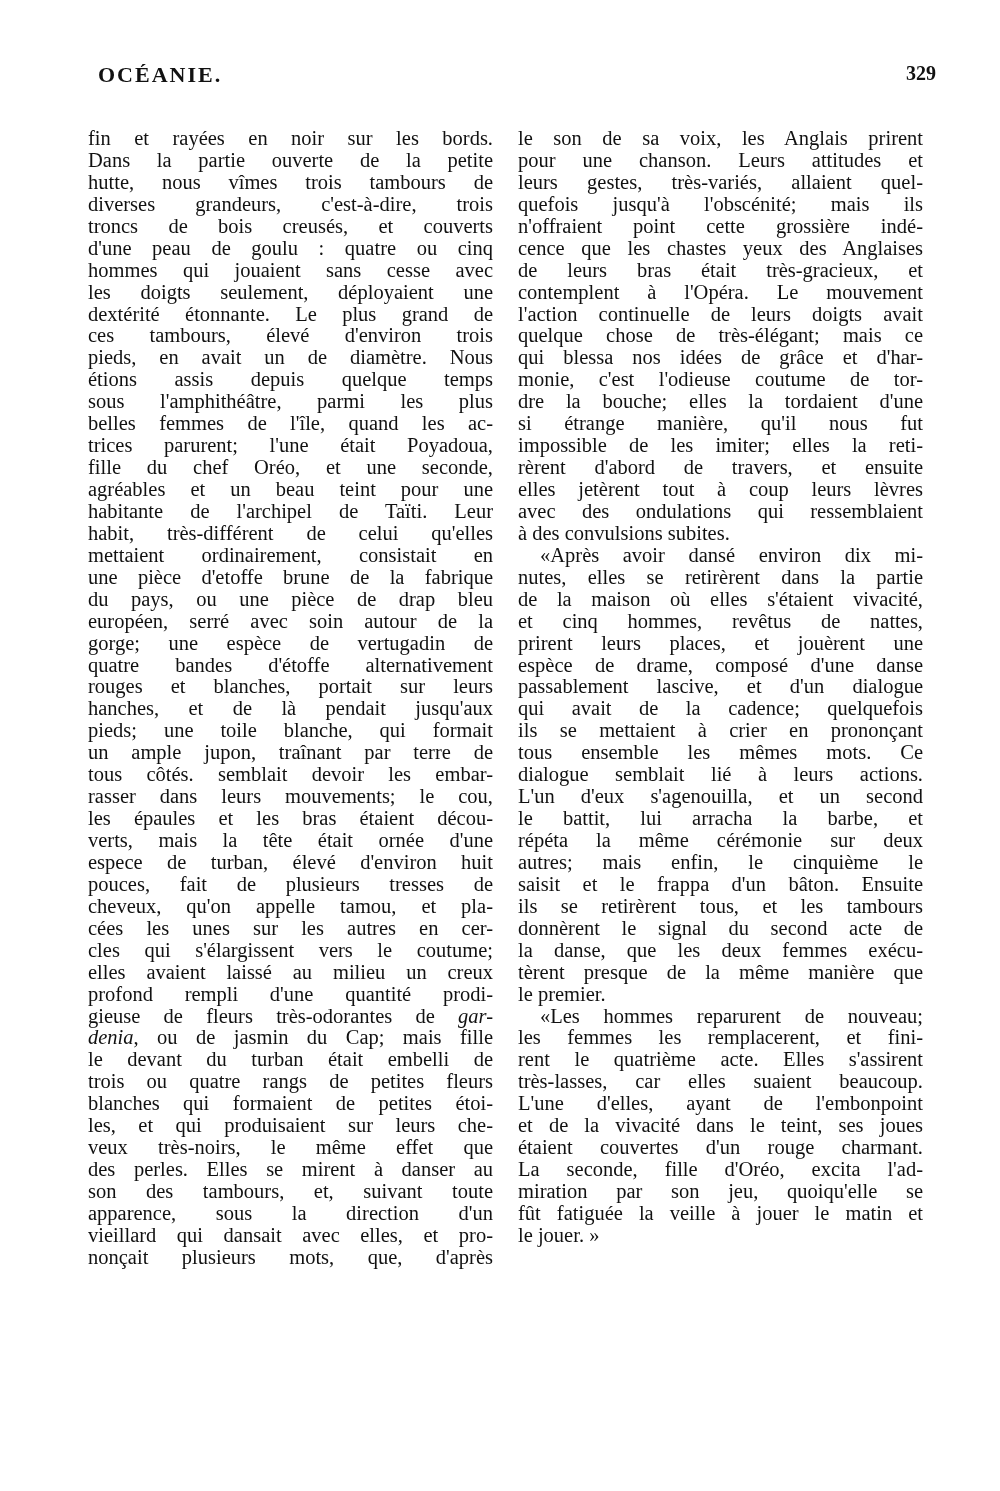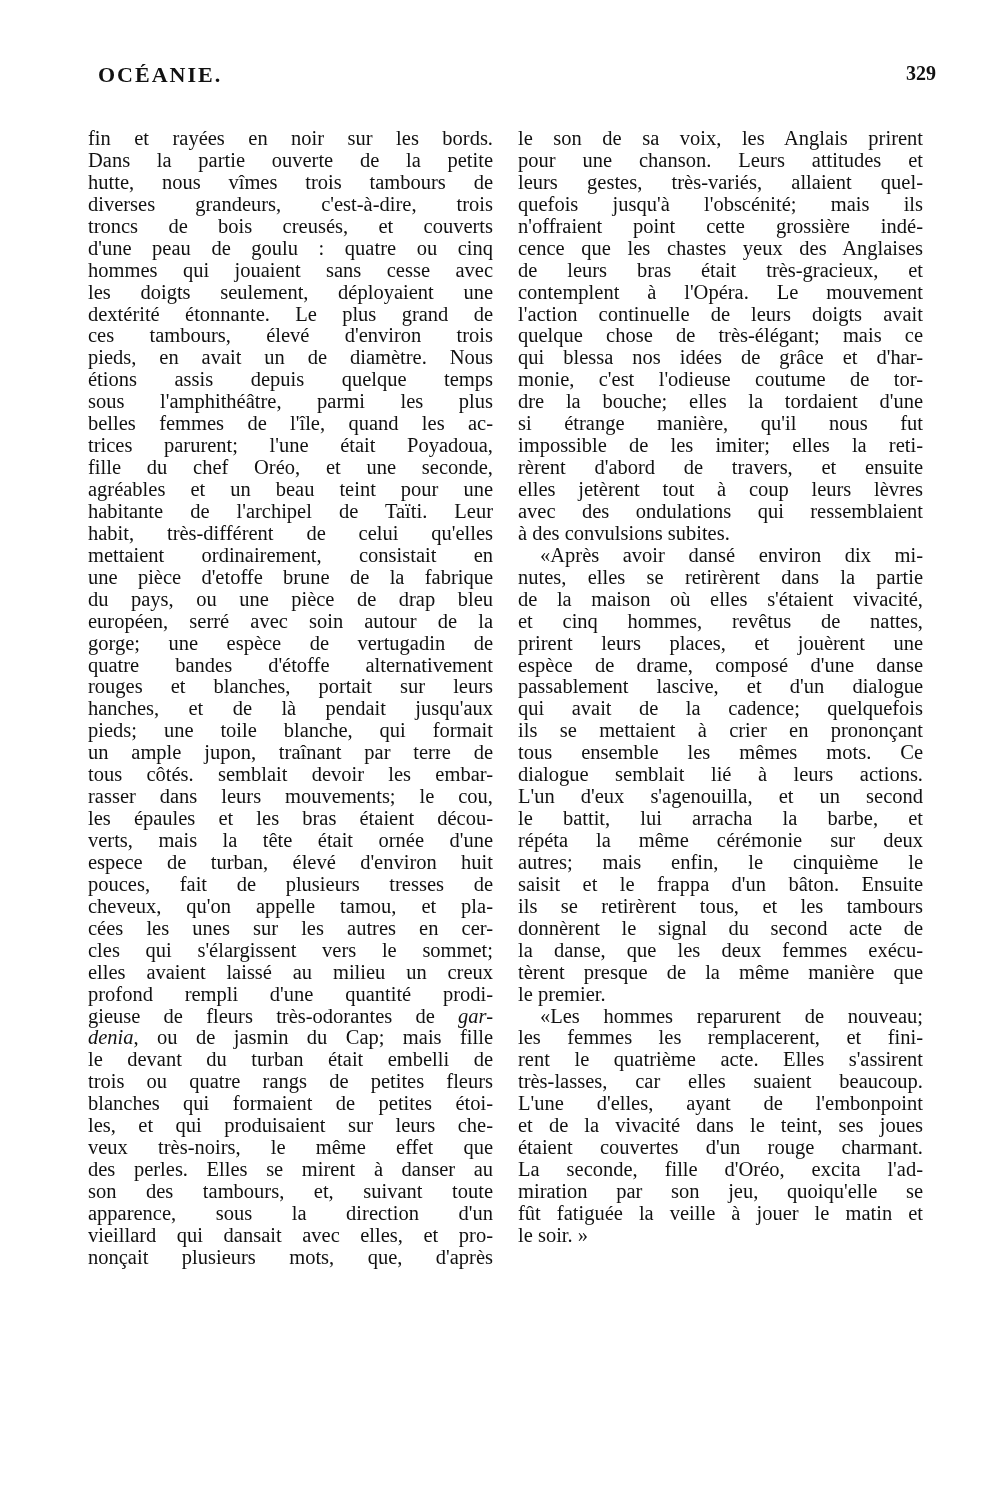--- a/index.html
+++ b/index.html
@@ -116,21 +116,21 @@
       <span class="line"><span>pieds; une toile blanche, qui formait</span></span>
       <span class="line"><span>un ample jupon, traînant par terre de</span></span>
       <span class="line"><span>tous côtés. semblait devoir les embar-</span></span>
       <span class="line"><span>rasser dans leurs mouvements; le cou,</span></span>
       <span class="line"><span>les épaules et les bras étaient décou-</span></span>
       <span class="line"><span>verts, mais la tête était ornée d'une</span></span>
       <span class="line"><span>espece de turban, élevé d'environ huit</span></span>
       <span class="line"><span>pouces, fait de plusieurs tresses de</span></span>
       <span class="line"><span>cheveux, qu'on appelle tamou, et pla-</span></span>
       <span class="line"><span>cées les unes sur les autres en cer-</span></span>
-      <span class="line"><span>cles qui s'élargissent vers le sommet;</span></span>
+      <span class="line"><span>cles qui s'élargissent vers le coutume;</span></span>
       <span class="line"><span>elles avaient laissé au milieu un creux</span></span>
       <span class="line"><span>profond rempli d'une quantité prodi-</span></span>
       <span class="line"><span>gieuse de fleurs très-odorantes de </span><em>gar-</em></span>
       <span class="line"><em>denia</em><span>, ou de jasmin du Cap; mais fille</span></span>
       <span class="line"><span>le devant du turban était embelli de</span></span>
       <span class="line"><span>trois ou quatre rangs de petites fleurs</span></span>
       <span class="line"><span>blanches qui formaient de petites étoi-</span></span>
       <span class="line"><span>les, et qui produisaient sur leurs che-</span></span>
       <span class="line"><span>veux très-noirs, le même effet que</span></span>
       <span class="line"><span>des perles. Elles se mirent à danser au</span></span>
@@ -183,15 +183,15 @@
       <span class="line indent"><span>«Les hommes reparurent de nouveau;</span></span>
       <span class="line"><span>les femmes les remplacerent, et fini-</span></span>
       <span class="line"><span>rent le quatrième acte. Elles s'assirent</span></span>
       <span class="line"><span>très-lasses, car elles suaient beaucoup.</span></span>
       <span class="line"><span>L'une d'elles, ayant de l'embonpoint</span></span>
       <span class="line"><span>et de la vivacité dans le teint, ses joues</span></span>
       <span class="line"><span>étaient couvertes d'un rouge charmant.</span></span>
       <span class="line"><span>La seconde, fille d'Oréo, excita l'ad-</span></span>
       <span class="line"><span>miration par son jeu, quoiqu'elle se</span></span>
       <span class="line"><span>fût fatiguée la veille à jouer le matin et</span></span>
-      <span class="line last"><span>le soir. »</span></span>
+      <span class="line last"><span>le jouer. »</span></span>
     </div>
 </div>
 
 </body></html>

